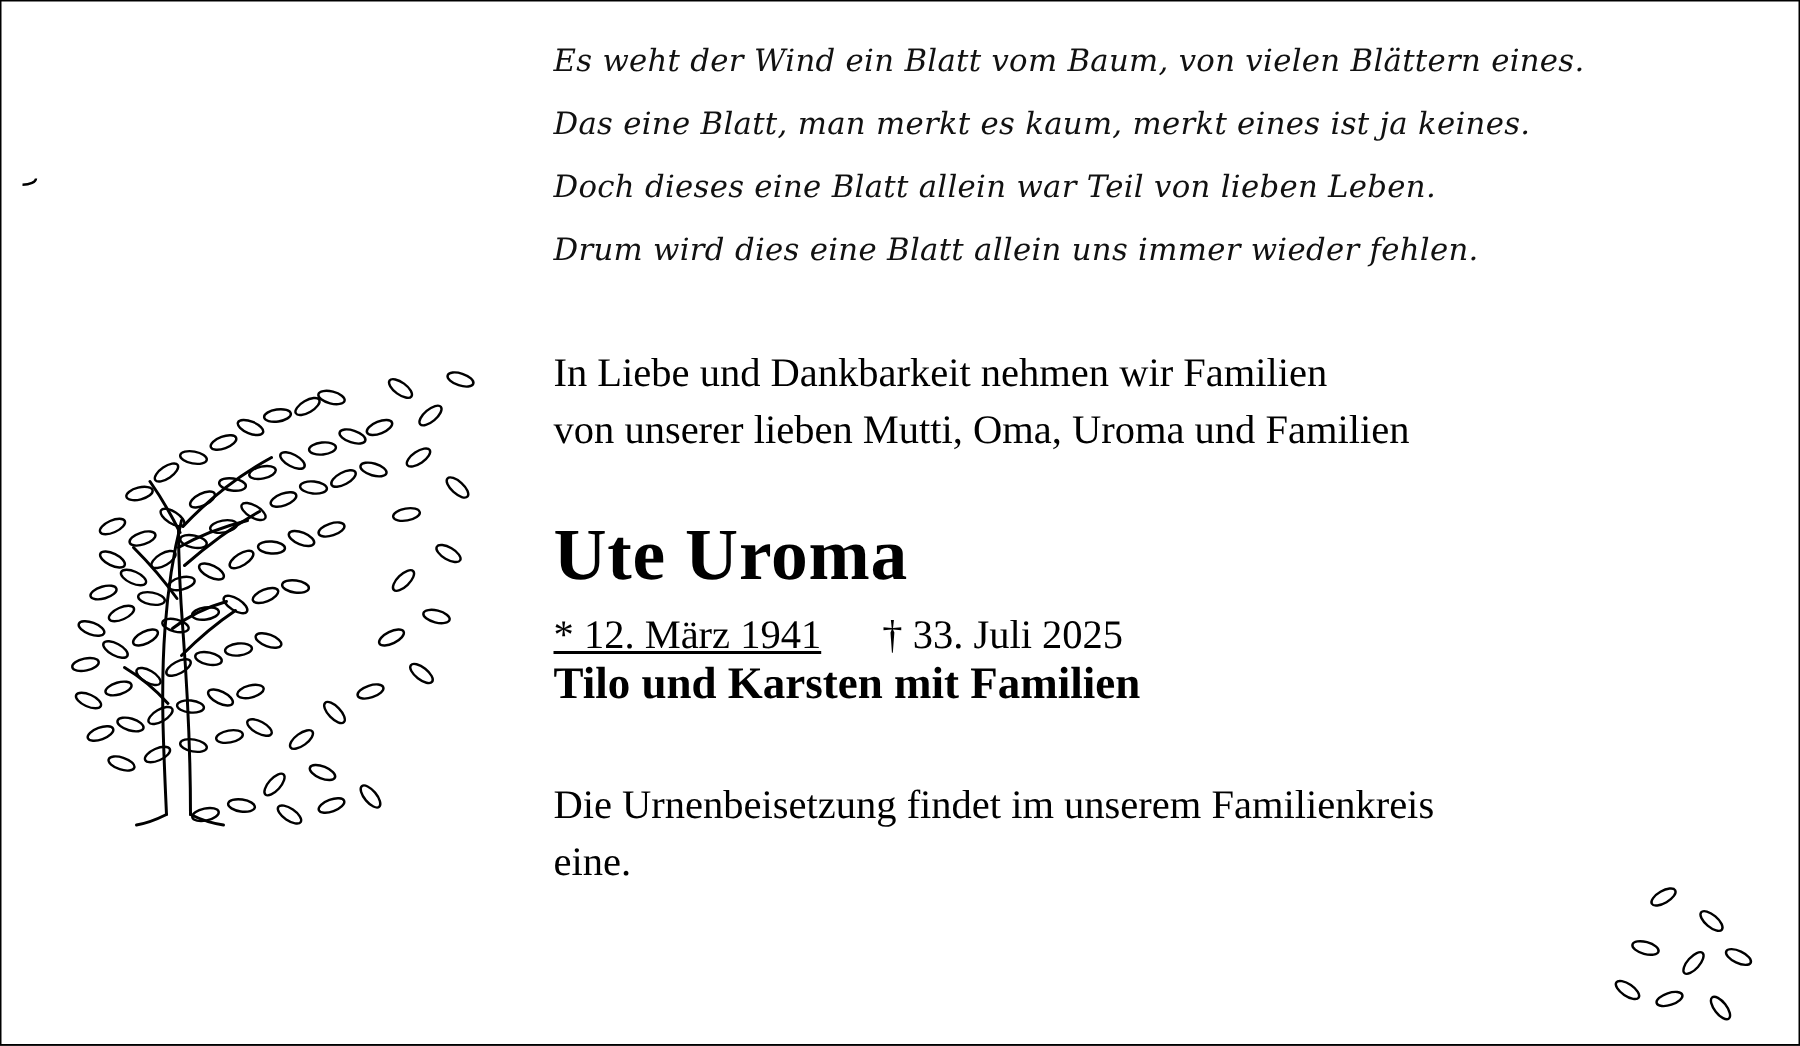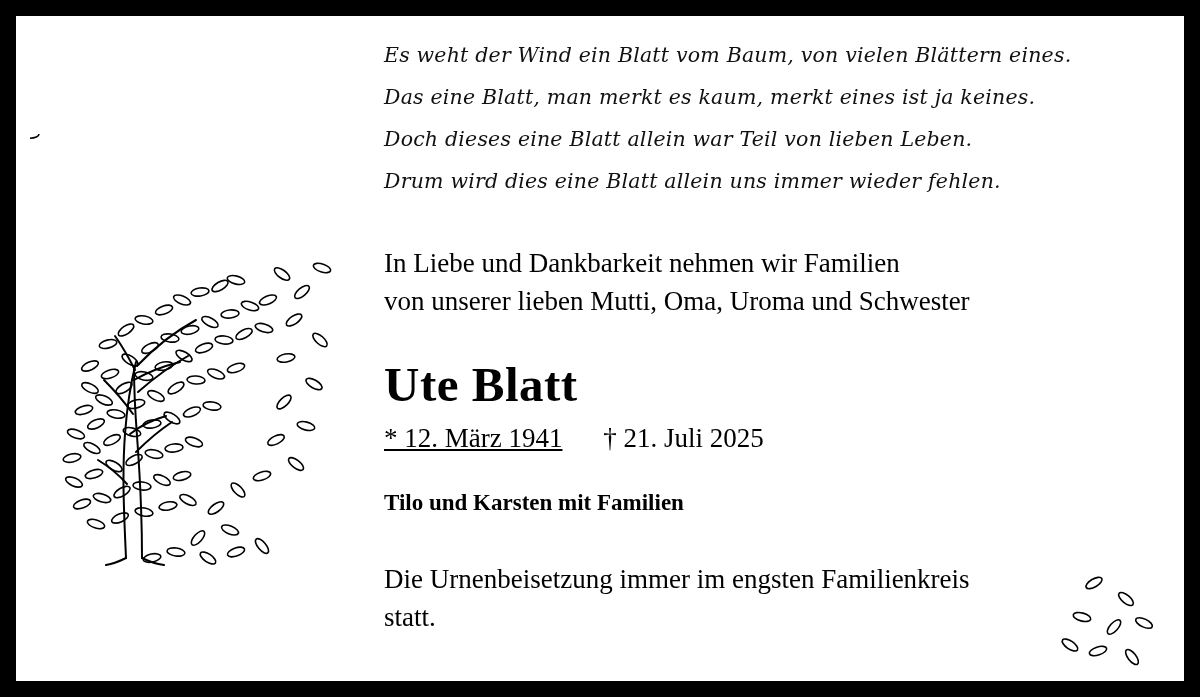--- a/index.html
+++ b/index.html
@@ -12,21 +12,21 @@
     height: 697px;
     overflow: hidden;
     font-family: "Liberation Serif", serif;
   }
   .obituary {
     position: relative;
     box-sizing: border-box;
     width: 1200px;
     height: 697px;
     background: #000;
-    padding: 16px;
+    padding: 1px;
   }
   .card {
     position: relative;
     box-sizing: border-box;
     width: 100%;
     height: 100%;
     background: #ffffff;
     overflow: hidden;
   }
 
@@ -76,22 +76,21 @@
   }
 
   .dates {
     margin-top: 10px;
     font-size: 27px;
     color: #000;
   }
   .dates .birth { margin-right: 34px; text-decoration: underline; }
 
   .family {
-    margin-top: 36px;
-    font-size: 23px;
+    font-size: 30px;
     font-weight: bold;
     color: #000;
   }
 
   .closing {
     margin-top: 44px;
     font-size: 27px;
     line-height: 38px;
     color: #000;
   }
@@ -232,35 +231,35 @@
 
       <div class="poem">
         <span class="line">Es weht der Wind ein Blatt vom Baum, von vielen Blättern eines.</span>
         <span class="line">Das eine Blatt, man merkt es kaum, merkt eines ist ja keines.</span>
         <span class="line">Doch dieses eine Blatt allein war Teil von lieben Leben.</span>
         <span class="line">Drum wird dies eine Blatt allein uns immer wieder fehlen.</span>
       </div>
 
       <div class="intro">
         <span class="line">In Liebe und Dankbarkeit nehmen wir Familien</span>
-        <span class="line">von unserer lieben Mutti, Oma, Uroma und Schwester</span>
-      </div>
-
-      <div class="name">Ute Blatt</div>
+        <span class="line">von unserer lieben Mutti, Oma, Uroma und Familien</span>
+      </div>
+
+      <div class="name">Ute Uroma</div>
 
       <div class="dates">
         <span class="birth">* 12. März 1941</span>
-        <span class="death">† 21. Juli 2025</span>
+        <span class="death">† 33. Juli 2025</span>
       </div>
 
       <div class="family">Tilo und Karsten mit Familien</div>
 
       <div class="closing">
-        <span class="line">Die Urnenbeisetzung immer im engsten Familienkreis</span>
-        <span class="line">statt.</span>
+        <span class="line">Die Urnenbeisetzung findet im unserem Familienkreis</span>
+        <span class="line">eine.</span>
       </div>
 
     </div>
 
     <div class="corner-leaves">
       <svg width="110" height="110" viewBox="0 0 110 110" xmlns="http://www.w3.org/2000/svg">
         <g fill="none" stroke="#000" stroke-width="1.6">
           <ellipse cx="38" cy="18" rx="9" ry="4" transform="rotate(-30 38 18)"></ellipse>
           <ellipse cx="70" cy="34" rx="9" ry="4" transform="rotate(40 70 34)"></ellipse>
           <ellipse cx="26" cy="52" rx="9" ry="4" transform="rotate(15 26 52)"></ellipse>

